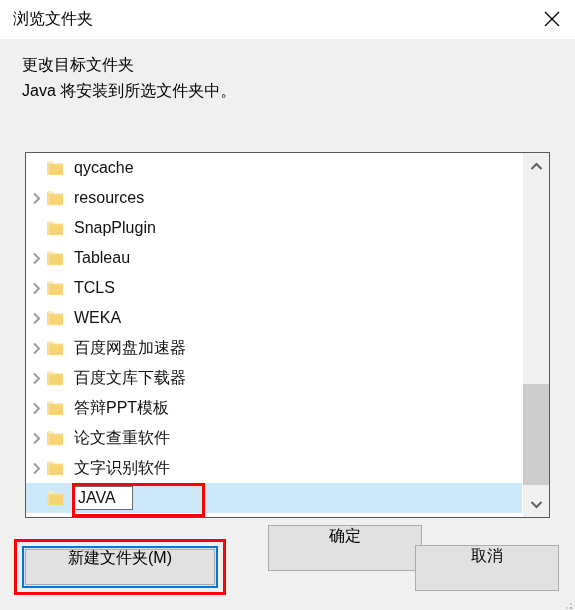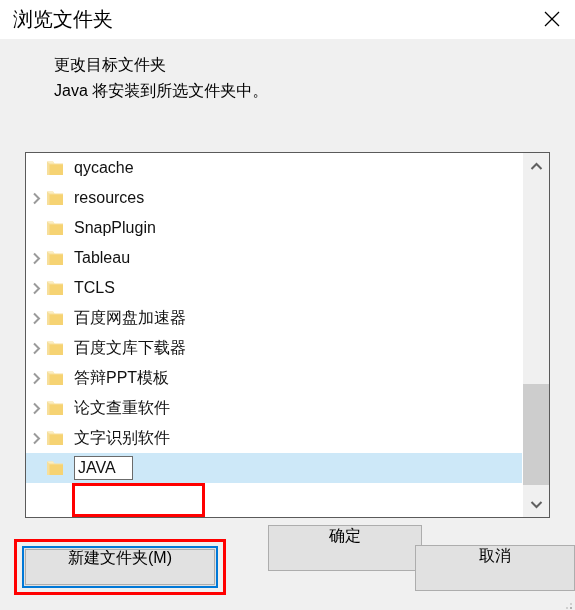--- a/index.html
+++ b/index.html
@@ -20,42 +20,41 @@
   #titlebar {
     position: absolute;
     left: 0; top: 0;
     width: 575px; height: 38px;
     background: #ffffff;
     border-bottom: 1px solid #ffffff;
   }
   #title-text {
     position: absolute;
     left: 13px; top: 9px;
-    font-size: 20px;
+    font-size: 16px;
     line-height: 20px;
     color: #000;
     white-space: nowrap;
   }
   #close-button {
     position: absolute;
     right: 0; top: 0;
     width: 46px; height: 38px;
     display: flex;
     align-items: center;
     justify-content: center;
     cursor: default;
   }
   #close-button svg { display: block; }
 
   
   #header-block {
     position: absolute;
     left: 22px; top: 52px;
     width: 500px;
-    margin-left: 32px;
   }
   .header-line {
     font-size: 16px;
     line-height: 26px;
     color: #000;
     white-space: nowrap;
   }
 
   
   #tree-box {
@@ -183,21 +182,21 @@
     left: 1px; top: 1px; right: 1px; bottom: 1px;
     border: 1px solid #adadad;
     pointer-events: none;
   }
   #btn-ok {
     left: 268px; top: 525px;
     width: 154px; height: 46px;
   }
   #btn-cancel {
     left: 415px; top: 545px;
-    width: 160px; height: 46px;
+    width: 144px; height: 46px;
   }
 
   
   .annot-rect {
     position: absolute;
     border: 3px solid #ff0000;
     box-sizing: border-box;
     pointer-events: none;
   }
   #annot-rename {
@@ -305,20 +304,35 @@
           </svg>
         </span>
         <span class="folder-icon">
           <svg width="20" height="18" viewBox="0 0 20 18">
             <path d="M1 2.5 L1 16 L17 16 L17 4.5 L8.5 4.5 L7 2.5 Z" fill="#f7df9b"></path>
             <path d="M3.5 5.5 L17 5.5 L17 16 L3.5 16 Z" fill="#f6d373"></path>
             <path d="M1 2.5 L7 2.5 L8.5 4.5 L3.5 4.5 Z" fill="#fbeec2"></path>
           </svg>
         </span>
         <span class="row-label">TCLS</span>
+      </div>
+      <div class="tree-row">
+        <span class="chevron">
+          <svg width="9" height="13" viewBox="0 0 9 13">
+            <polyline points="2,1.5 7,6.5 2,11.5" fill="none" stroke="#9a9a9a" stroke-width="2"></polyline>
+          </svg>
+        </span>
+        <span class="folder-icon">
+          <svg width="20" height="18" viewBox="0 0 20 18">
+            <path d="M1 2.5 L1 16 L17 16 L17 4.5 L8.5 4.5 L7 2.5 Z" fill="#f7df9b"></path>
+            <path d="M3.5 5.5 L17 5.5 L17 16 L3.5 16 Z" fill="#f6d373"></path>
+            <path d="M1 2.5 L7 2.5 L8.5 4.5 L3.5 4.5 Z" fill="#fbeec2"></path>
+          </svg>
+        </span>
+        <span class="row-label">WEKA</span>
       </div>
       <div class="tree-row">
         <span class="chevron">
           <svg width="9" height="13" viewBox="0 0 9 13">
             <polyline points="2,1.5 7,6.5 2,11.5" fill="none" stroke="#9a9a9a" stroke-width="2"></polyline>
           </svg>
         </span>
         <span class="folder-icon">
           <svg width="20" height="18" viewBox="0 0 20 18">
             <path d="M1 2.5 L1 16 L17 16 L17 4.5 L8.5 4.5 L7 2.5 Z" fill="#f7df9b"></path>

